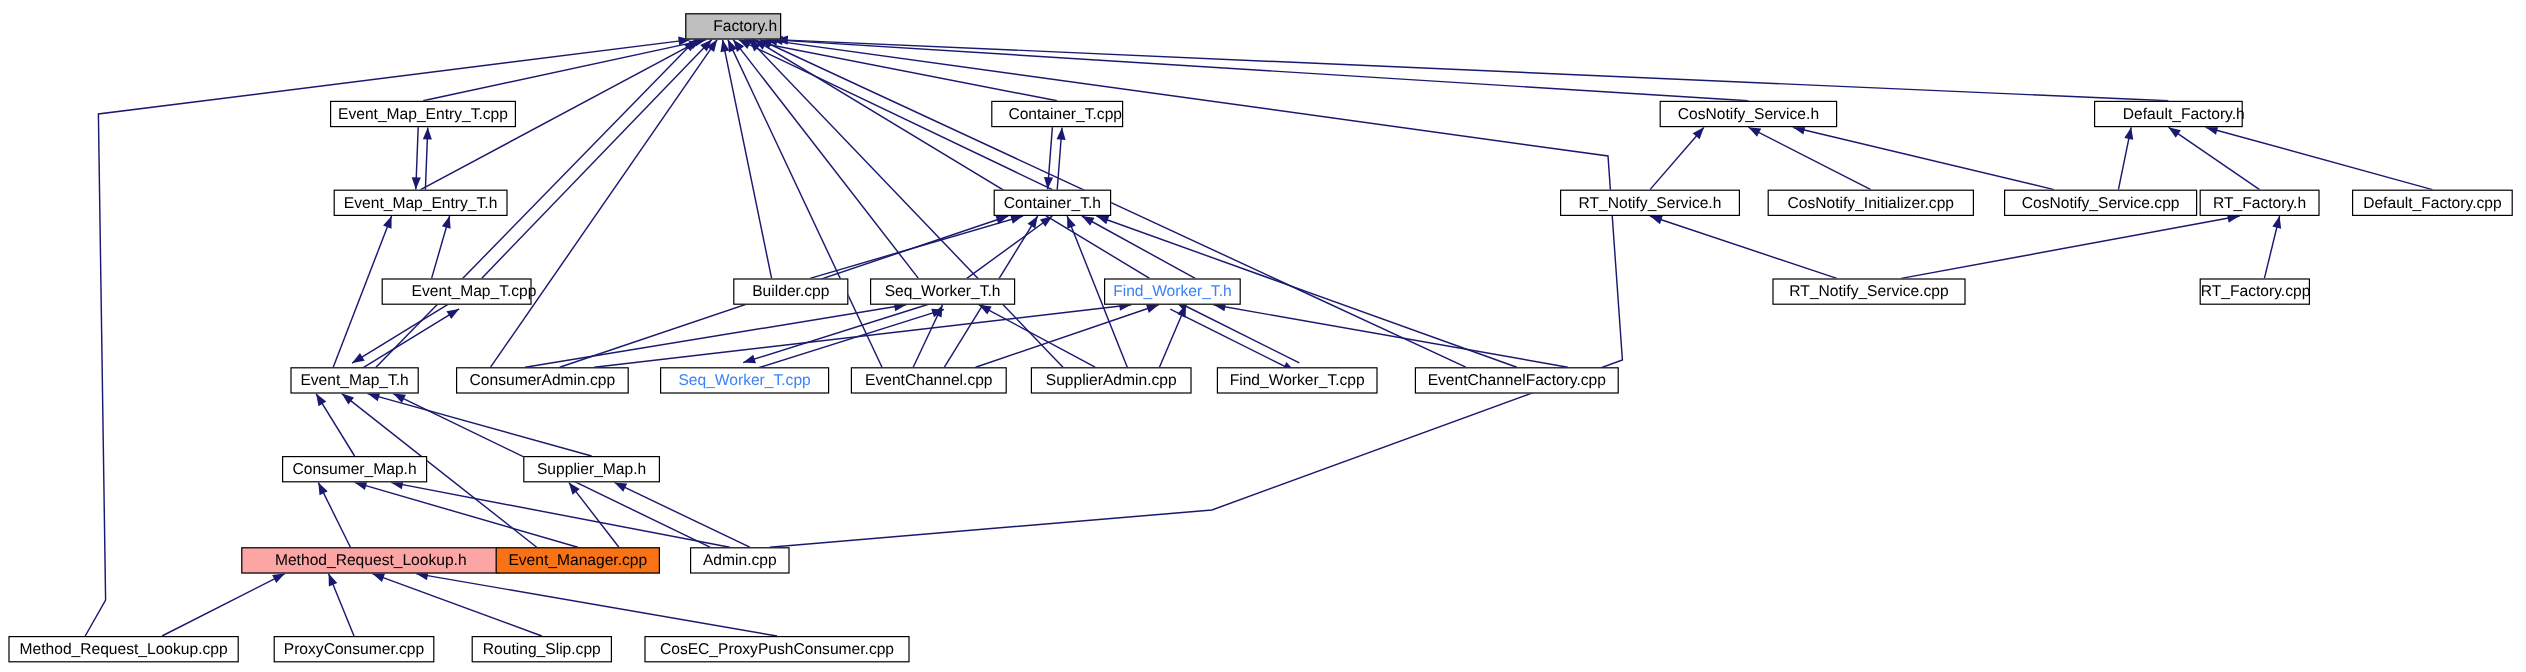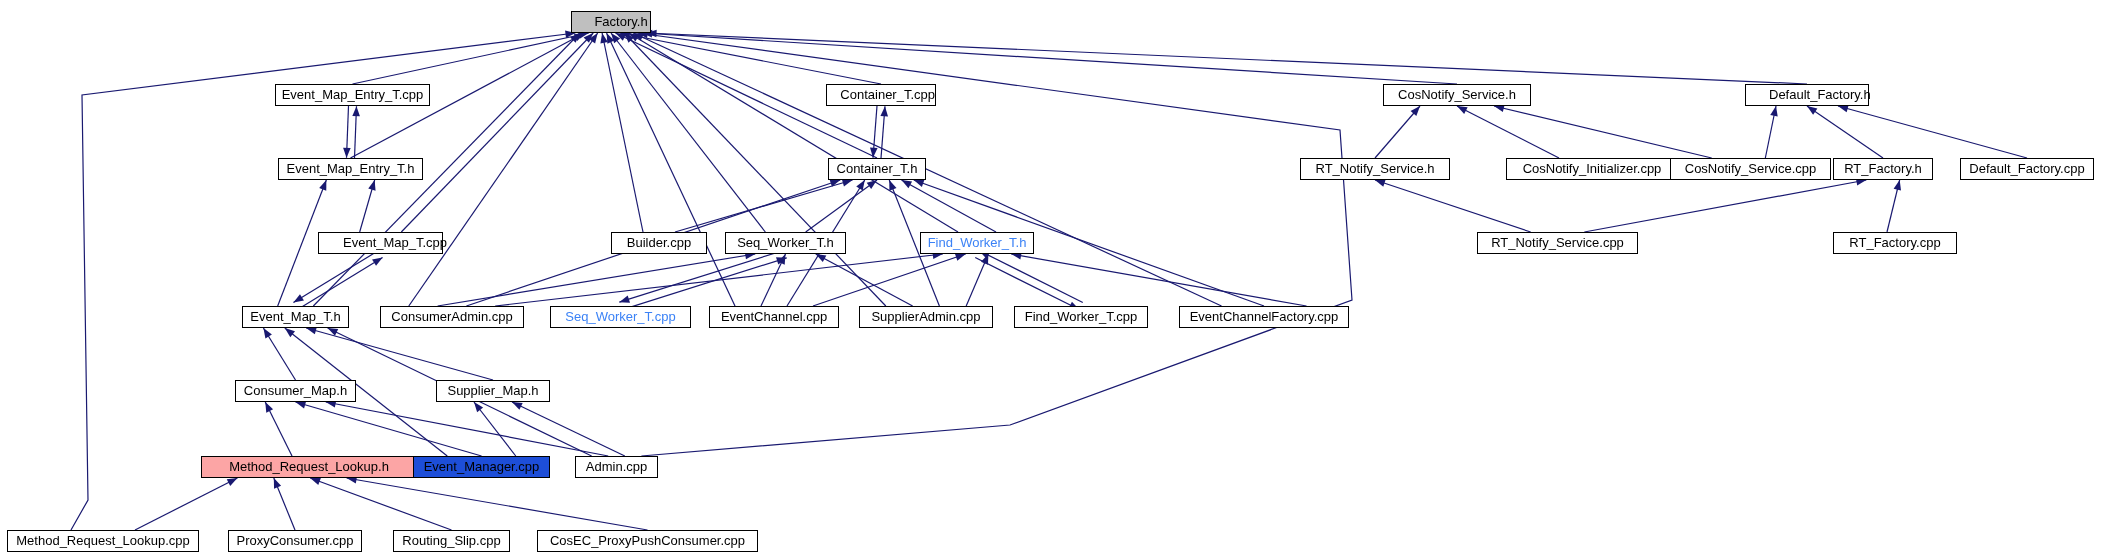--- a/index.html
+++ b/index.html
@@ -179,39 +179,39 @@
       <polygon points="1079.2111456180003,309.5777087639997 1068.5674620451014,308.5043961347998 1071.966285370901,301.7067494832004" fill="#191970"></polygon>
     </svg>
 <div class="node root" style="left: 571px; top: 11px; width: 80px; background: rgb(191, 191, 191); border-color: rgb(0, 0, 0); color: rgb(0, 0, 0);">Factory.h</div>
     <div class="node" style="left: 275px; top: 84px; width: 155px; background: rgb(255, 255, 255); border-color: rgb(0, 0, 0); color: rgb(0, 0, 0);">Event_Map_Entry_T.cpp</div>
     <div class="node" style="left: 826px; top: 84px; width: 110px; background: rgb(255, 255, 255); border-color: rgb(0, 0, 0); color: rgb(0, 0, 0); text-align: right;">Container_T.cpp</div>
     <div class="node" style="left: 1383px; top: 84px; width: 148px; background: rgb(255, 255, 255); border-color: rgb(0, 0, 0); color: rgb(0, 0, 0);">CosNotify_Service.h</div>
     <div class="node" style="left: 1745px; top: 84px; width: 124px; background: rgb(255, 255, 255); border-color: rgb(0, 0, 0); color: rgb(0, 0, 0); padding-left: 23px;">Default_Factory.h</div>
     <div class="node" style="left: 278px; top: 158px; width: 145px; background: rgb(255, 255, 255); border-color: rgb(0, 0, 0); color: rgb(0, 0, 0);">Event_Map_Entry_T.h</div>
     <div class="node" style="left: 828px; top: 158px; width: 98px; background: rgb(255, 255, 255); border-color: rgb(0, 0, 0); color: rgb(0, 0, 0);">Container_T.h</div>
     <div class="node" style="left: 1300px; top: 158px; width: 150px; background: rgb(255, 255, 255); border-color: rgb(0, 0, 0); color: rgb(0, 0, 0);">RT_Notify_Service.h</div>
-    <div class="node" style="left: 1473px; top: 158px; width: 172px; background: rgb(255, 255, 255); border-color: rgb(0, 0, 0); color: rgb(0, 0, 0); margin-left: 33px;">CosNotify_Initializer.cpp</div>
+    <div class="node" style="left: 1473px; top: 158px; width: 172px; background: rgb(255, 255, 255); border-color: rgb(0, 0, 0); color: rgb(0, 0, 0);">CosNotify_Initializer.cpp</div>
     <div class="node" style="left: 1658px; top: 158px; width: 161px; background: rgb(255, 255, 255); border-color: rgb(0, 0, 0); color: rgb(0, 0, 0); margin-left: 12px;">CosNotify_Service.cpp</div>
     <div class="node" style="left: 1833px; top: 158px; width: 100px; background: rgb(255, 255, 255); border-color: rgb(0, 0, 0); color: rgb(0, 0, 0);">RT_Factory.h</div>
     <div class="node" style="left: 1960px; top: 158px; width: 134px; background: rgb(255, 255, 255); border-color: rgb(0, 0, 0); color: rgb(0, 0, 0);">Default_Factory.cpp</div>
     <div class="node" style="left: 318px; top: 232px; width: 125px; background: rgb(255, 255, 255); border-color: rgb(0, 0, 0); color: rgb(0, 0, 0); padding-left: 24px;">Event_Map_T.cpp</div>
     <div class="node" style="left: 611px; top: 232px; width: 96px; background: rgb(255, 255, 255); border-color: rgb(0, 0, 0); color: rgb(0, 0, 0);">Builder.cpp</div>
     <div class="node" style="left: 725px; top: 232px; width: 121px; background: rgb(255, 255, 255); border-color: rgb(0, 0, 0); color: rgb(0, 0, 0);">Seq_Worker_T.h</div>
     <div class="node" style="left: 920px; top: 232px; width: 114px; background: rgb(255, 255, 255); border-color: rgb(0, 0, 0); color: #3b82f6;">Find_Worker_T.h</div>
     <div class="node" style="left: 1477px; top: 232px; width: 161px; background: rgb(255, 255, 255); border-color: rgb(0, 0, 0); color: rgb(0, 0, 0);">RT_Notify_Service.cpp</div>
-    <div class="node" style="left: 1833px; top: 232px; width: 124px; background: rgb(255, 255, 255); border-color: rgb(0, 0, 0); color: rgb(0, 0, 0);">RT_Factory.cpp</div>
+    <div class="node" style="left: 1833px; top: 232px; width: 92px; background: rgb(255, 255, 255); border-color: rgb(0, 0, 0); color: rgb(0, 0, 0);">RT_Factory.cpp</div>
     <div class="node" style="left: 242px; top: 306px; width: 107px; background: rgb(255, 255, 255); border-color: rgb(0, 0, 0); color: rgb(0, 0, 0);">Event_Map_T.h</div>
     <div class="node" style="left: 380px; top: 306px; width: 144px; background: rgb(255, 255, 255); border-color: rgb(0, 0, 0); color: rgb(0, 0, 0);">ConsumerAdmin.cpp</div>
     <div class="node" style="left: 550px; top: 306px; width: 141px; background: rgb(255, 255, 255); border-color: rgb(0, 0, 0); color: #3b82f6;">Seq_Worker_T.cpp</div>
     <div class="node" style="left: 709px; top: 306px; width: 130px; background: rgb(255, 255, 255); border-color: rgb(0, 0, 0); color: rgb(0, 0, 0);">EventChannel.cpp</div>
     <div class="node" style="left: 859px; top: 306px; width: 134px; background: rgb(255, 255, 255); border-color: rgb(0, 0, 0); color: rgb(0, 0, 0);">SupplierAdmin.cpp</div>
     <div class="node" style="left: 1014px; top: 306px; width: 134px; background: rgb(255, 255, 255); border-color: rgb(0, 0, 0); color: rgb(0, 0, 0);">Find_Worker_T.cpp</div>
     <div class="node" style="left: 1179px; top: 306px; width: 170px; background: rgb(255, 255, 255); border-color: rgb(0, 0, 0); color: rgb(0, 0, 0);">EventChannelFactory.cpp</div>
     <div class="node" style="left: 235px; top: 380px; width: 121px; background: rgb(255, 255, 255); border-color: rgb(0, 0, 0); color: rgb(0, 0, 0);">Consumer_Map.h</div>
     <div class="node" style="left: 436px; top: 380px; width: 114px; background: rgb(255, 255, 255); border-color: rgb(0, 0, 0); color: rgb(0, 0, 0);">Supplier_Map.h</div>
     <div class="node" style="left: 201px; top: 456px; width: 216px; background: #fca5a5; border-color: rgb(0, 0, 0); color: rgb(0, 0, 0);">Method_Request_Lookup.h</div>
-    <div class="node" style="left: 413px; top: 456px; width: 137px; background: #1d4ed8; border-color: rgb(0, 0, 0); color: rgb(0, 0, 0);">Event_Manager.cpp</div>
+    <div class="node" style="left: 413px; top: 456px; width: 137px; background: #f97316; border-color: rgb(0, 0, 0); color: rgb(0, 0, 0);">Event_Manager.cpp</div>
     <div class="node" style="left: 575px; top: 456px; width: 83px; background: rgb(255, 255, 255); border-color: rgb(0, 0, 0); color: rgb(0, 0, 0);">Admin.cpp</div>
     <div class="node" style="left: 7px; top: 530px; width: 192px; background: rgb(255, 255, 255); border-color: rgb(0, 0, 0); color: rgb(0, 0, 0);">Method_Request_Lookup.cpp</div>
     <div class="node" style="left: 228px; top: 530px; width: 134px; background: rgb(255, 255, 255); border-color: rgb(0, 0, 0); color: rgb(0, 0, 0);">ProxyConsumer.cpp</div>
     <div class="node" style="left: 393px; top: 530px; width: 117px; background: rgb(255, 255, 255); border-color: rgb(0, 0, 0); color: rgb(0, 0, 0);">Routing_Slip.cpp</div>
     <div class="node" style="left: 537px; top: 530px; width: 221px; background: rgb(255, 255, 255); border-color: rgb(0, 0, 0); color: rgb(0, 0, 0);">CosEC_ProxyPushConsumer.cpp</div>
   </div>
 
 </body></html>

